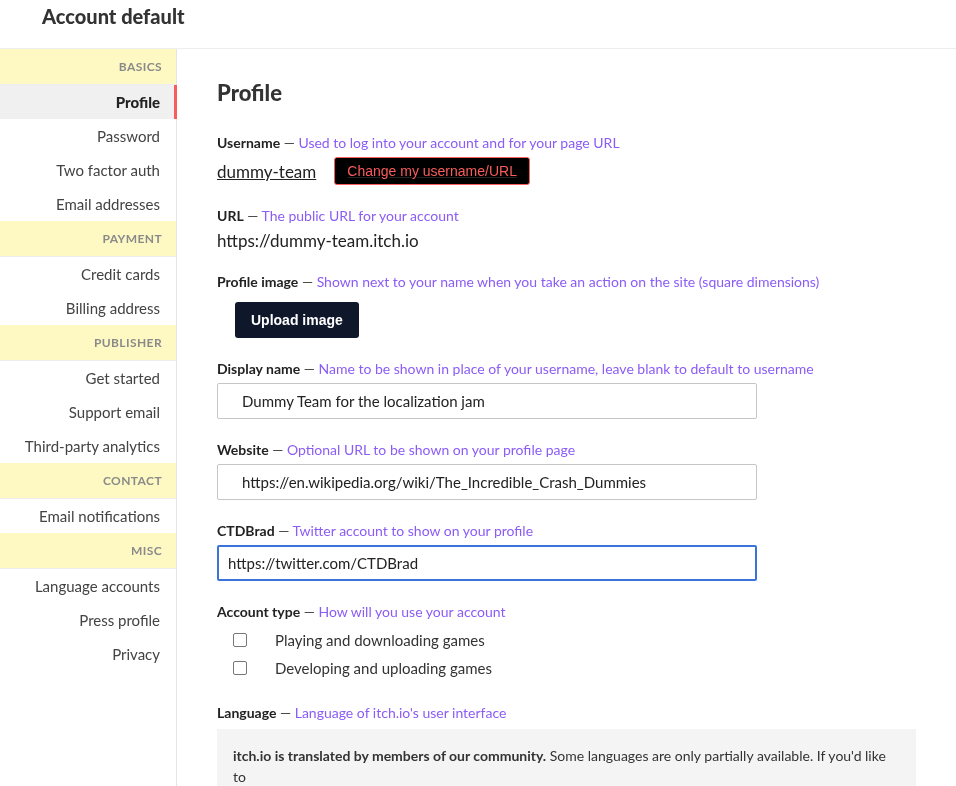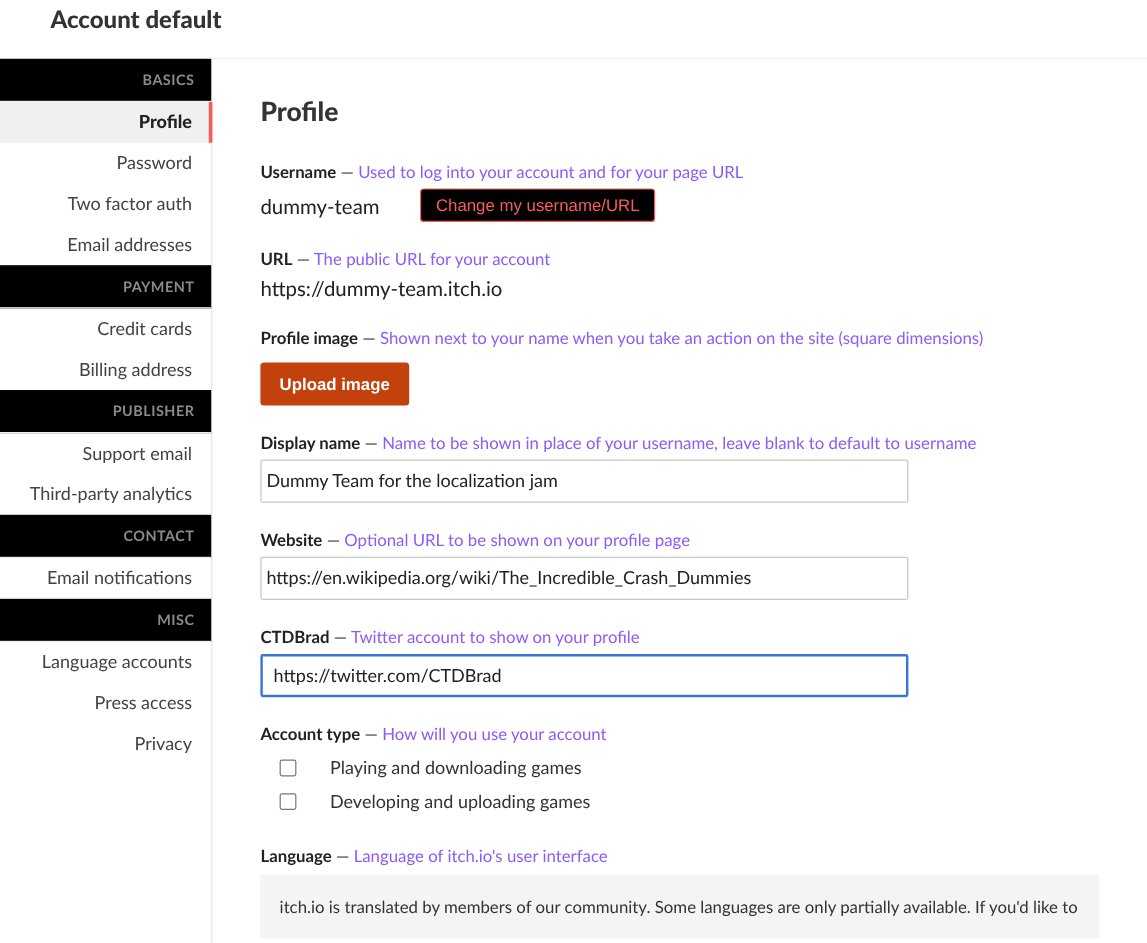--- a/index.html
+++ b/index.html
@@ -20,21 +20,21 @@
   }
   .content {
     display: flex;
   }
   .sidebar {
     width: 177px;
     border-right: 1px solid #e4e4e4;
     flex-shrink: 0;
   }
   .section-header {
-    background: #000000;
+    background: #fef9c3;
     color: #8a8a8a;
     font-size: 12px;
     font-weight: 700;
     letter-spacing: 0.4px;
     text-align: right;
     padding: 10px 14px;
     border-bottom: 1px solid #eee;
   }
   .nav-item {
     display: block;
@@ -73,50 +73,52 @@
     font-weight: 700;
     color: #222;
   }
   .field-label .hint {
     color: #8b5cf6;
     text-align: center;
   }
   .value-row {
     display: flex;
     align-items: center;
-    gap: 34px;
+    gap: 18px;
     margin-top: 6px;
+    text-decoration: underline;
   }
   .plain-value {
     font-size: 17px;
     color: #222;
   }
   .outline-btn {
     border: 1px solid #fa5c5c;
     color: #fa5c5c;
     background: #000000;
     font-size: 14px;
     padding: 5px 12px;
     border-radius: 3px;
     cursor: pointer;
   }
   .primary-btn {
-    background: #c2410c;
+    background: #0f172a;
     color: #fff;
     border: none;
     font-size: 14px;
     font-weight: 700;
     padding: 10px 16px;
     border-radius: 3px;
     cursor: pointer;
     margin-top: 6px;
+    margin-left: 18px;
   }
   .text-input {
     width: 540px;
-    padding: 8px 4px;
+    padding: 8px 24px;
     font-size: 15px;
     border: 1px solid #c6c6c6;
     border-radius: 2px;
     color: #222;
     display: block;
     font-family: inherit;
   }
   .text-input.focused {
     border: 2px solid #3b74d9;
     padding: 7px 9px;
@@ -137,21 +139,21 @@
     flex-shrink: 0;
   }
   .language-note {
     background: #f4f4f4;
     padding: 16px 16px;
     font-size: 14px;
     color: #333;
     margin-top: 8px;
     line-height: 1.5;
   }
-  .language-note strong { font-weight: 400; }
+  .language-note strong { font-weight: 700; }
 </style>
 </head>
 <body>
 
 <div class="page-header">
   <h1>Account default</h1>
 </div>
 
 <div class="content">
 
@@ -160,29 +162,30 @@
     <a class="nav-item active">Profile</a>
     <a class="nav-item">Password</a>
     <a class="nav-item">Two factor auth</a>
     <a class="nav-item">Email addresses</a>
 
     <div class="section-header">PAYMENT</div>
     <a class="nav-item">Credit cards</a>
     <a class="nav-item">Billing address</a>
 
     <div class="section-header">PUBLISHER</div>
+    <a class="nav-item">Get started</a>
     <a class="nav-item">Support email</a>
     <a class="nav-item">Third-party analytics</a>
 
     <div class="section-header">CONTACT</div>
     <a class="nav-item">Email notifications</a>
 
     <div class="section-header">MISC</div>
     <a class="nav-item">Language accounts</a>
-    <a class="nav-item">Press access</a>
+    <a class="nav-item">Press profile</a>
     <a class="nav-item">Privacy</a>
   </nav>
 
   <main class="main">
     <h2>Profile</h2>
 
     <div class="field-block">
       <div class="field-label">
         <strong>Username</strong> — <span class="hint">Used to log into your account and for your page URL</span>
       </div>

